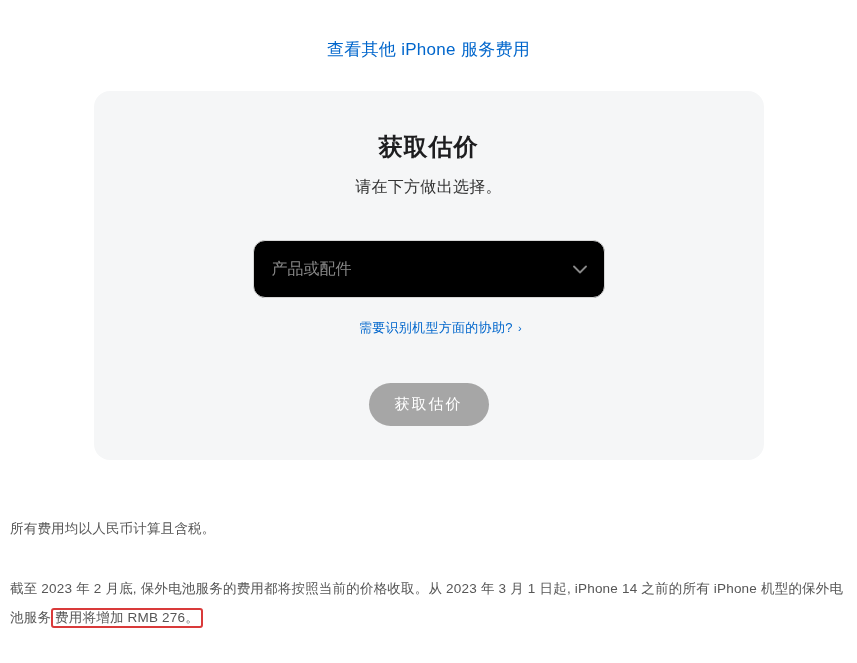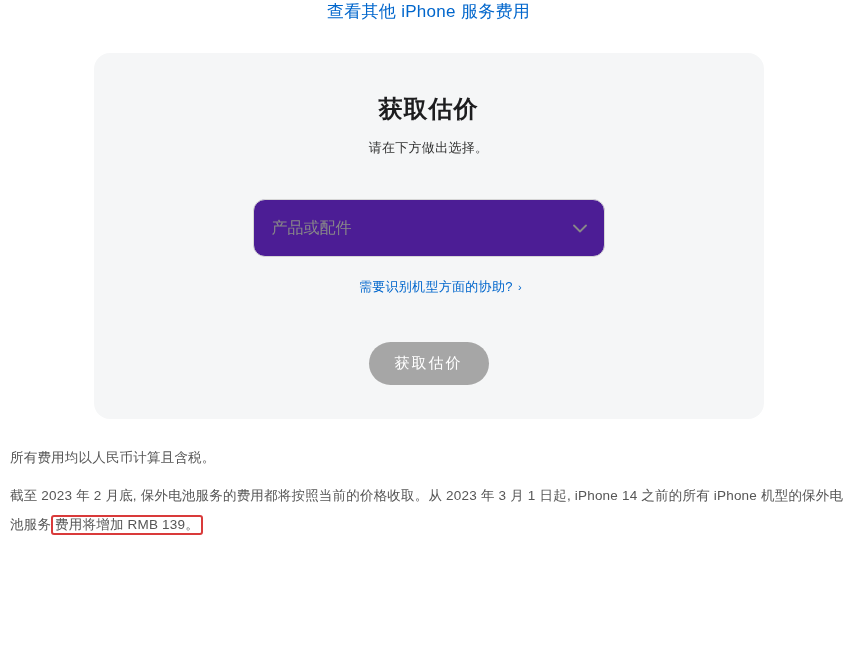--- a/index.html
+++ b/index.html
@@ -9,20 +9,21 @@
     }
     body {
       font-family: -apple-system, BlinkMacSystemFont, "Segoe UI", "Helvetica Neue", Arial, sans-serif;
       background: #ffffff;
       width: 857px;
       height: 663px;
       color: #1d1d1f;
     }
     .top-link {
       text-align: center;
+      padding-top: 38px;
       padding-bottom: 30px;
     }
     .top-link a {
       color: #0066cc;
       text-decoration: none;
       font-size: 17px;
       letter-spacing: 0.3px;
     }
     .card {
       background: #f5f6f7;
@@ -33,39 +34,39 @@
       text-align: center;
     }
     .card-title {
       font-size: 24px;
       font-weight: 600;
       letter-spacing: 1px;
       color: #1d1d1f;
       margin-bottom: 14px;
     }
     .card-subtitle {
-      font-size: 13px;
+      font-size: 16px;
       color: #333;
       margin-bottom: 42px;
       letter-spacing: 0.3px;
     }
     .select-group {
       display: flex;
       flex-direction: column;
       align-items: center;
       gap: 18px;
     }
     .select-wrapper {
       position: relative;
       width: 352px;
     }
     .select-box {
       width: 100%;
       height: 58px;
-      background: #4c1d95;
+      background: #000000;
       border: 1px solid #d6d6d6;
       border-radius: 12px;
       padding: 0 40px 0 18px;
       font-size: 16px;
       color: #888;
       text-align: left;
       display: flex;
       align-items: center;
       cursor: pointer;
     }
@@ -107,20 +108,21 @@
     }
     .footer-notes {
       padding: 24px 10px 0 10px;
       font-size: 13.5px;
       color: #565656;
       line-height: 2.2;
       letter-spacing: 0.2px;
     }
     .footer-notes p {
       margin-bottom: 8px;
+      margin-top: 30px;
     }
     .highlight {
       border: 2px solid #d93a3a;
       border-radius: 3px;
       padding: 0 2px 1px 2px;
       display: inline;
     }
   </style>
 </head>
 <body>
@@ -152,15 +154,15 @@
       <span>需要识别机型方面的协助?</span><span class="arrow">&nbsp;›</span>
     </a>
   </div>
 
   <button class="submit-btn">获取估价</button>
 </div>
 
 <div class="footer-notes">
   <p>所有费用均以人民币计算且含税。</p>
   <p>
-    <span>截至 2023 年 2 月底, 保外电池服务的费用都将按照当前的价格收取。从 2023 年 3 月 1 日起, iPhone 14 之前的所有 iPhone 机型的保外电池服务</span><span class="highlight">费用将增加 RMB 139。</span>
+    <span>截至 2023 年 2 月底, 保外电池服务的费用都将按照当前的价格收取。从 2023 年 3 月 1 日起, iPhone 14 之前的所有 iPhone 机型的保外电池服务</span><span class="highlight">费用将增加 RMB 276。</span>
   </p>
 </div>
 
 </body></html>

